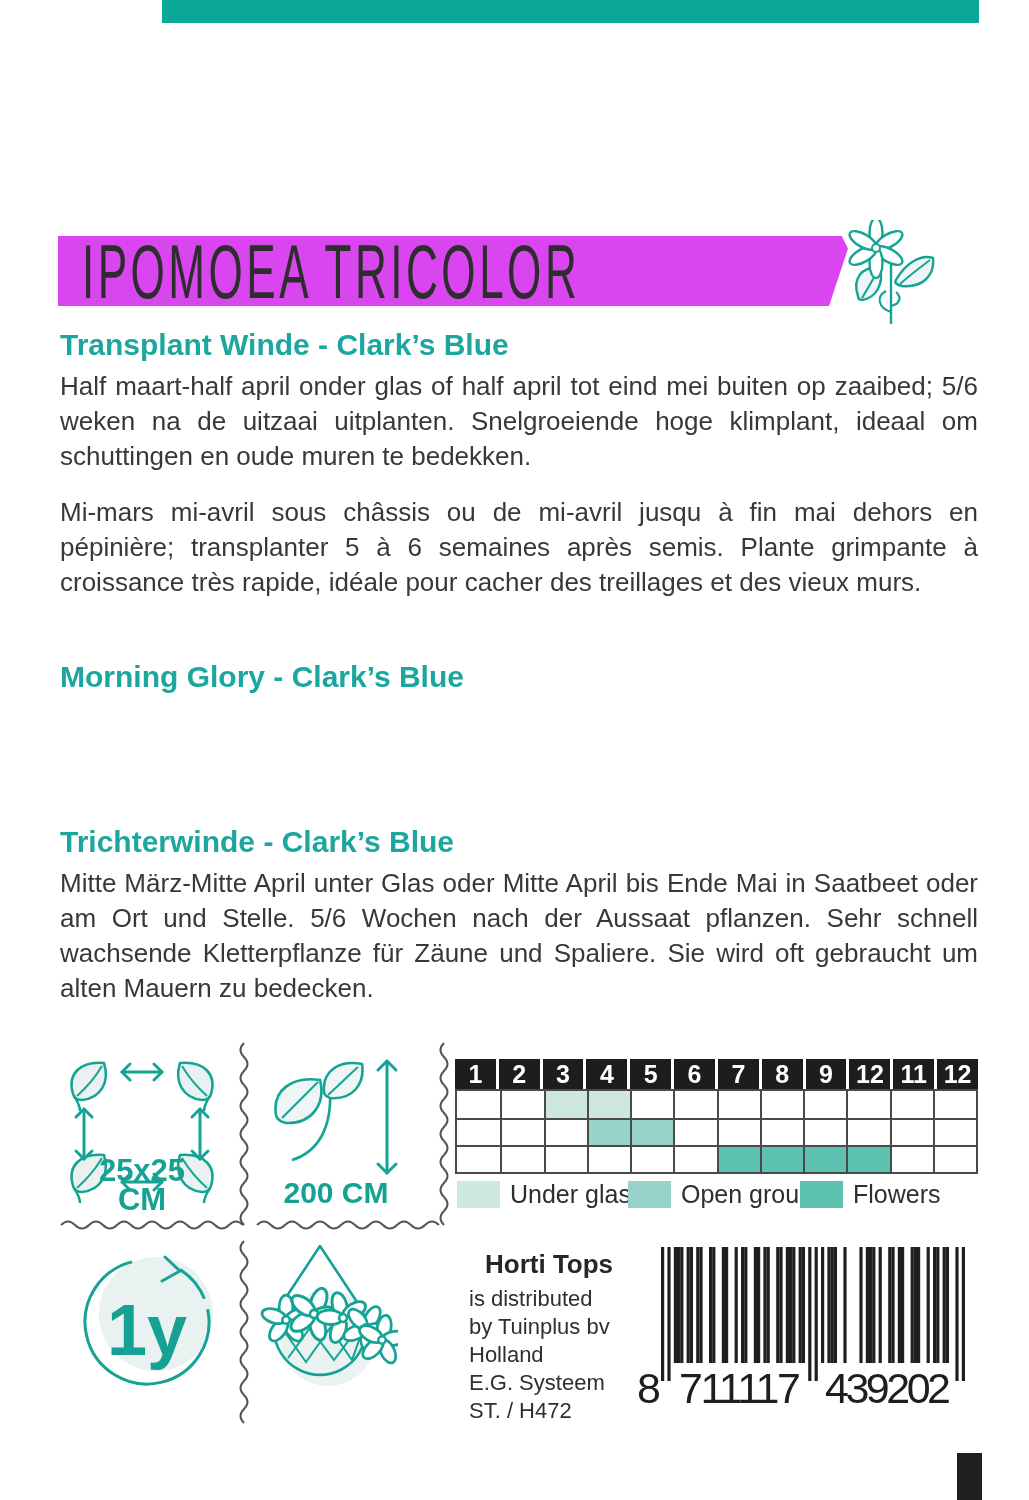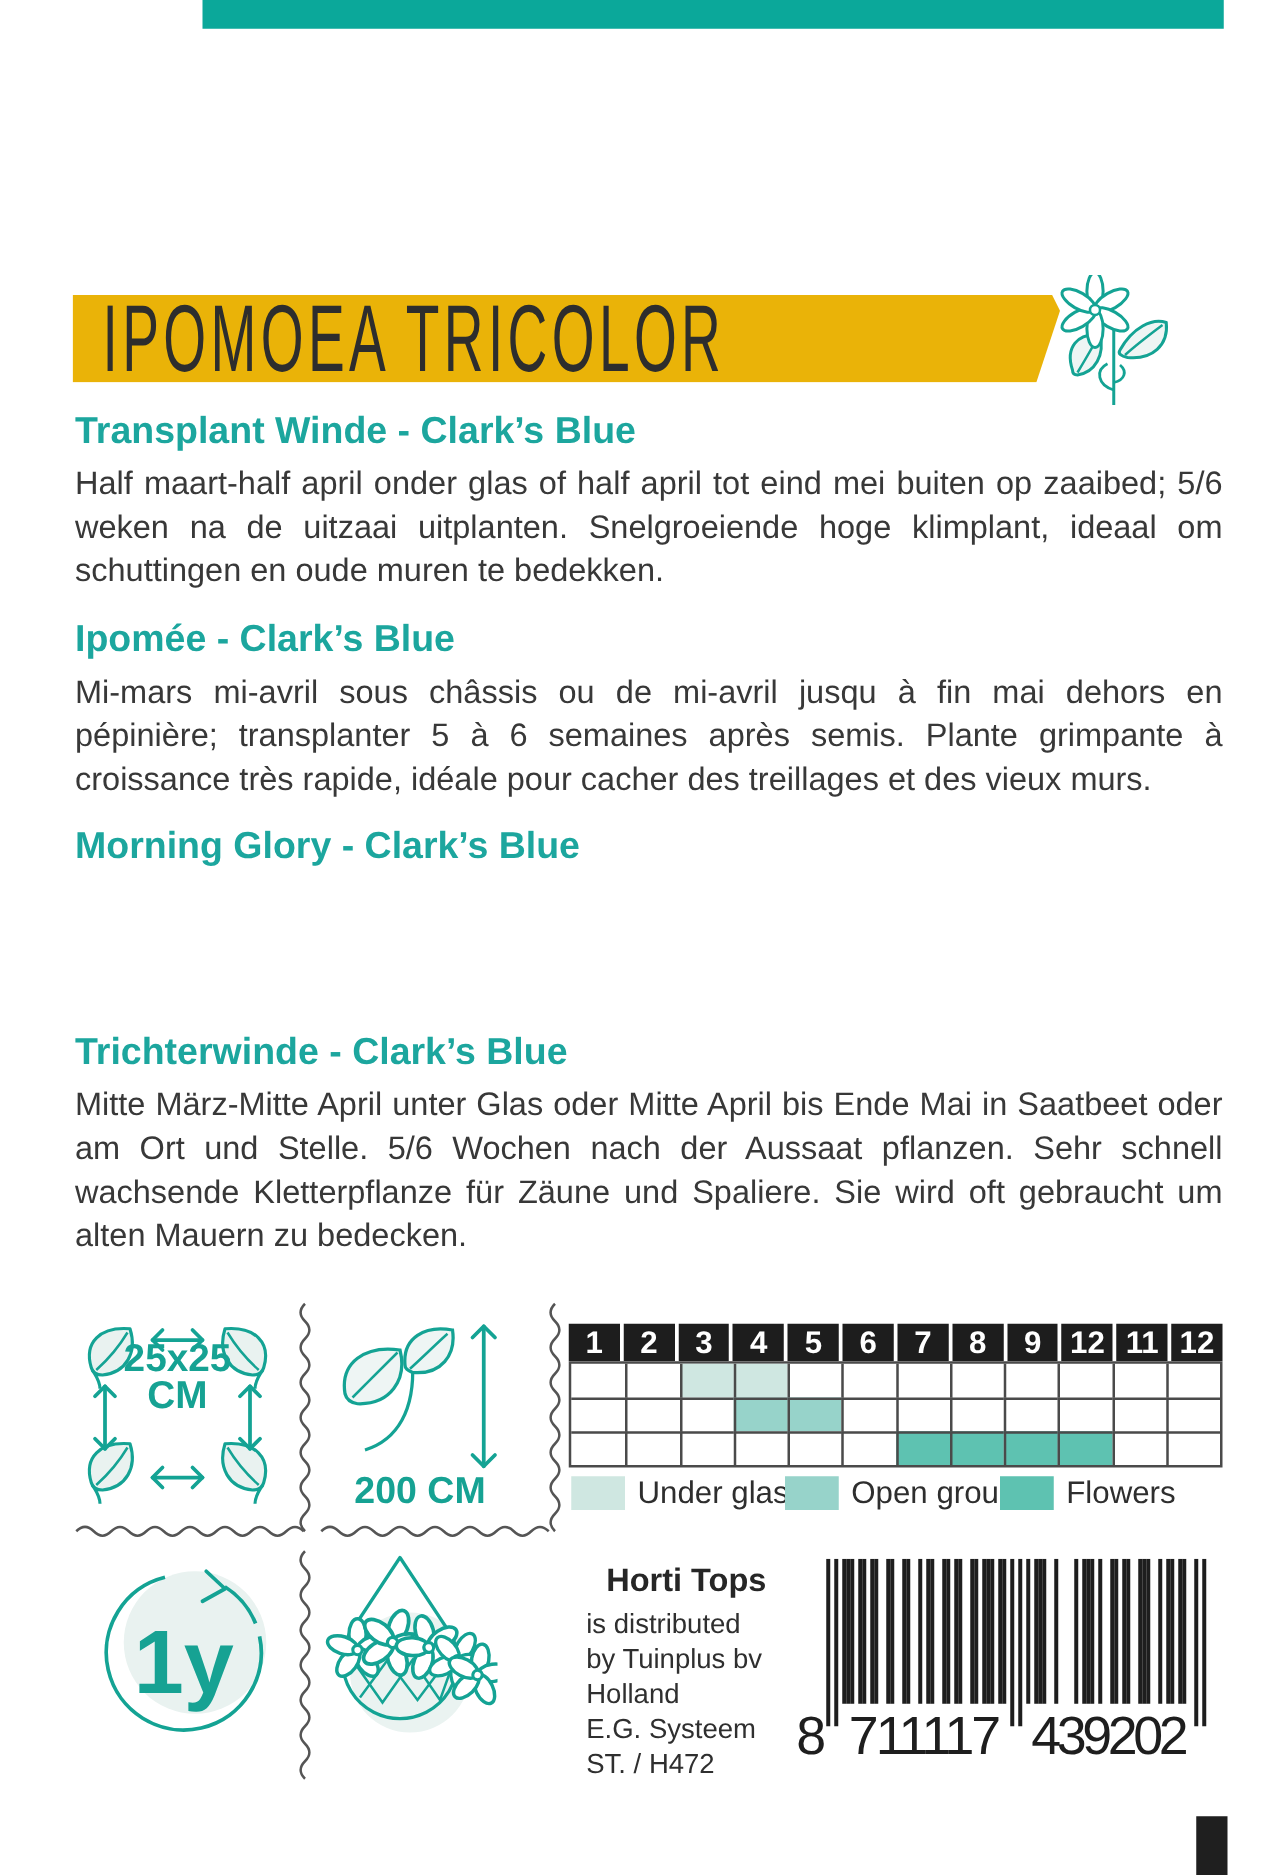--- a/index.html
+++ b/index.html
@@ -3,31 +3,31 @@
 <meta charset="utf-8">
 <style>
   html,body{margin:0;padding:0;}
   body{width:1029px;height:1500px;position:relative;background:#fff;
        font-family:"Liberation Sans",sans-serif;overflow:hidden;}
   .abs{position:absolute;}
   
   .top-bar{left:162px;top:0;width:817px;height:23px;background:#0ba89a;}
   .corner-mark{left:957px;top:1453px;width:25px;height:47px;background:#1f1f1f;}
   
-  .banner{left:58px;top:236px;width:790px;height:70px;background:#eab308;
+  .banner{left:58px;top:236px;width:790px;height:70px;background:#d946ef;
           clip-path:polygon(0 0,99.2% 0,100% 18%,97.6% 100%,0 100%);}
   .banner-title{position:absolute;left:24px;top:0;height:70px;line-height:72px;
           font-size:76px;font-weight:400;color:#2d2d2d;letter-spacing:6px;
           transform:scaleX(0.58);transform-origin:left center;white-space:nowrap;}
   
   .section{left:60px;width:918px;}
   .sec-heading{margin:0 0 7px 0;font-size:30px;font-weight:700;color:#1ca69e;}
   .sec-body{margin:0;font-size:26px;line-height:35px;color:#383838;text-align:justify;}
   
-  .spacing-text{left:66px;top:1072px;width:152px;text-align:center;color:#16a293;
+  .spacing-text{left:66px;top:1156px;width:152px;text-align:center;color:#16a293;
           font-weight:700;font-size:31px;line-height:29px;}
   .height-text{left:276px;top:1176px;width:120px;text-align:center;color:#16a293;
           font-weight:700;font-size:30px;}
   .annual-text{left:72px;top:1300px;width:150px;text-align:center;color:#16a293;
           font-weight:700;font-size:72px;line-height:60px;}
   
   .cal-head{left:455px;top:1059px;width:523px;display:grid;
           grid-template-columns:repeat(12,1fr);column-gap:3px;}
   .cal-head .hc{background:#1d1d1d;color:#fff;font-weight:700;font-size:25px;
           height:30px;display:flex;align-items:center;justify-content:center;}
@@ -103,21 +103,20 @@
     <ellipse cx="0" cy="-15" rx="6.5" ry="15" transform="rotate(300)" fill="#fff" stroke="#14a394" stroke-width="2.4"></ellipse>
     <circle cx="0" cy="0" r="4" fill="#fff" stroke="#14a394" stroke-width="2"></circle>
   </g>
 </svg>
 
 <div class="abs section" style="top:328px">
   <h2 class="sec-heading">Transplant Winde - Clark’s Blue</h2>
   <p class="sec-body">Half maart-half april onder glas of half april tot eind mei buiten op zaaibed; 5/6 weken na de uitzaai uitplanten. Snelgroeiende hoge klimplant, ideaal om schuttingen en oude muren te bedekken.</p>
 </div>
 <div class="abs section" style="top:495px">
-  <h2 class="sec-heading">Ipomée - Clark’s Blue</h2>
   <p class="sec-body">Mi-mars mi-avril sous châssis ou de mi-avril jusqu à fin mai dehors en pépinière; transplanter 5 à 6 semaines après semis. Plante grimpante à croissance très rapide, idéale pour cacher des treillages et des vieux murs.</p>
 </div>
 <div class="abs section" style="top:660px">
   <h2 class="sec-heading">Morning Glory - Clark’s Blue</h2>
 </div>
 <div class="abs section" style="top:825px">
   <h2 class="sec-heading">Trichterwinde - Clark’s Blue</h2>
   <p class="sec-body">Mitte März-Mitte April unter Glas oder Mitte April bis Ende Mai in Saatbeet oder am Ort und Stelle. 5/6 Wochen nach der Aussaat pflanzen. Sehr schnell wachsende Kletterpflanze für Zäune und Spaliere. Sie wird oft gebraucht um alten Mauern zu bedecken.</p>
 </div>
 

